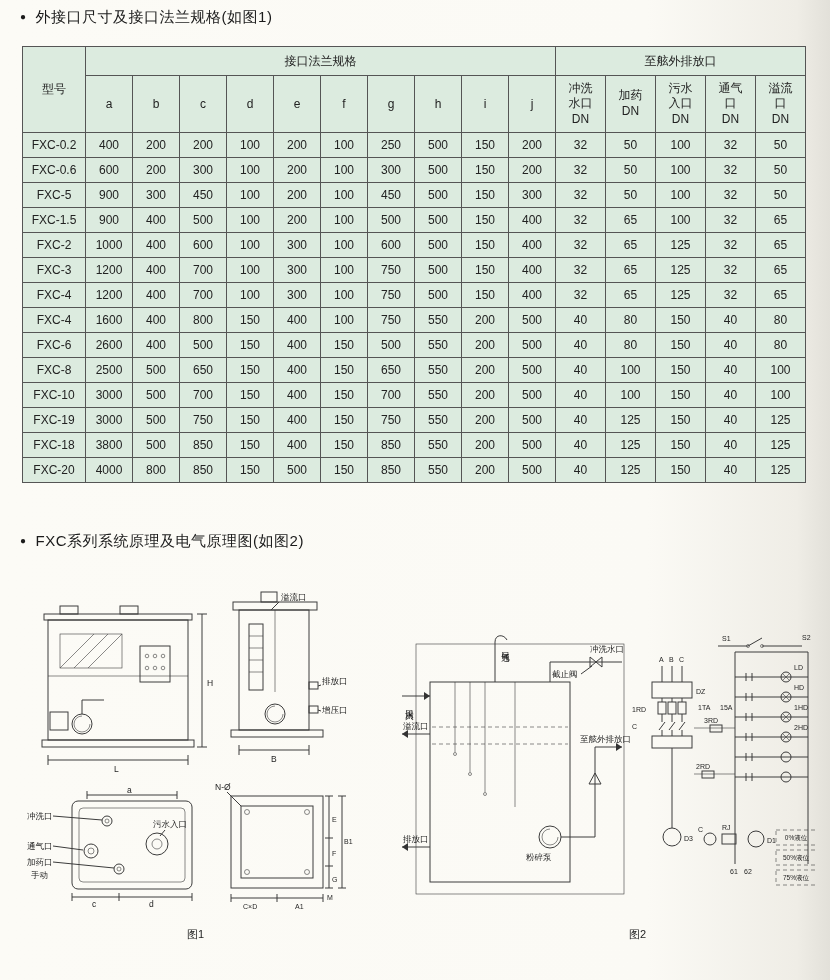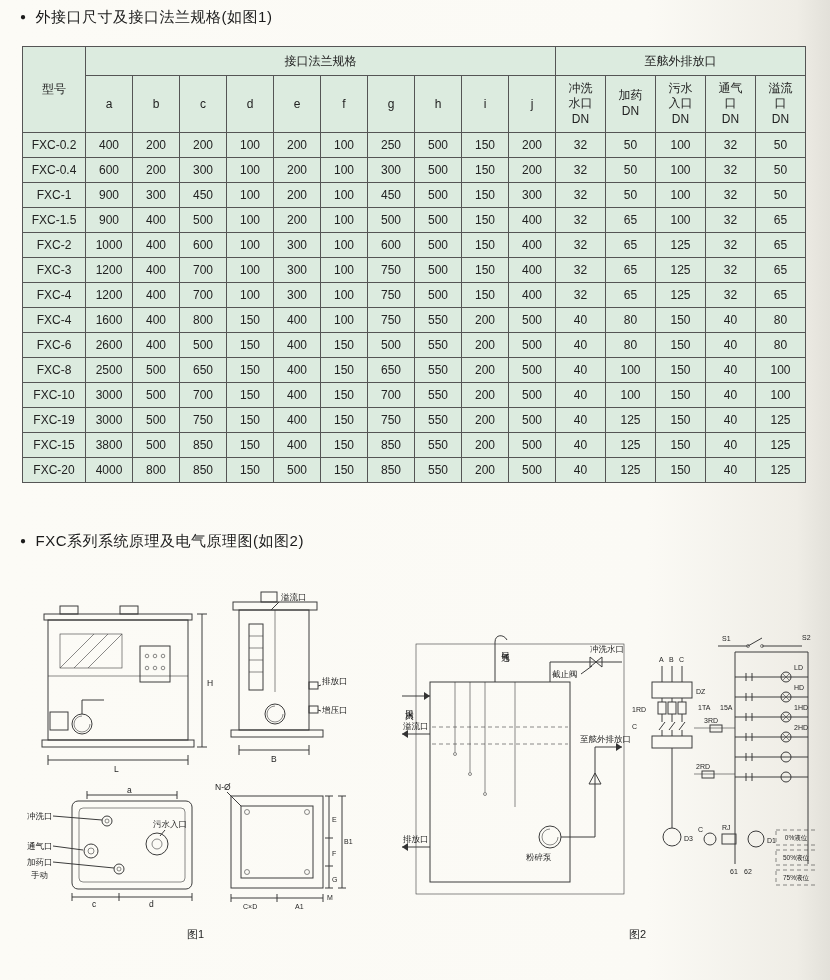--- a/index.html
+++ b/index.html
@@ -91,39 +91,39 @@
         <td>500</td>
         <td>150</td>
         <td>200</td>
         <td>32</td>
         <td>50</td>
         <td>100</td>
         <td>32</td>
         <td>50</td>
       </tr>
       <tr>
-        <td class="model-col">FXC-0.4</td>
+        <td class="model-col">FXC-0.6</td>
         <td>600</td>
         <td>200</td>
         <td>300</td>
         <td>100</td>
         <td>200</td>
         <td>100</td>
         <td>300</td>
         <td>500</td>
         <td>150</td>
         <td>200</td>
         <td>32</td>
         <td>50</td>
         <td>100</td>
         <td>32</td>
         <td>50</td>
       </tr>
       <tr>
-        <td class="model-col">FXC-1</td>
+        <td class="model-col">FXC-5</td>
         <td>900</td>
         <td>300</td>
         <td>450</td>
         <td>100</td>
         <td>200</td>
         <td>100</td>
         <td>450</td>
         <td>500</td>
         <td>150</td>
         <td>300</td>
@@ -289,21 +289,21 @@
         <td>550</td>
         <td>200</td>
         <td>500</td>
         <td>40</td>
         <td>125</td>
         <td>150</td>
         <td>40</td>
         <td>125</td>
       </tr>
       <tr>
-        <td class="model-col">FXC-15</td>
+        <td class="model-col">FXC-18</td>
         <td>3800</td>
         <td>500</td>
         <td>850</td>
         <td>150</td>
         <td>400</td>
         <td>150</td>
         <td>850</td>
         <td>550</td>
         <td>200</td>
         <td>500</td>

